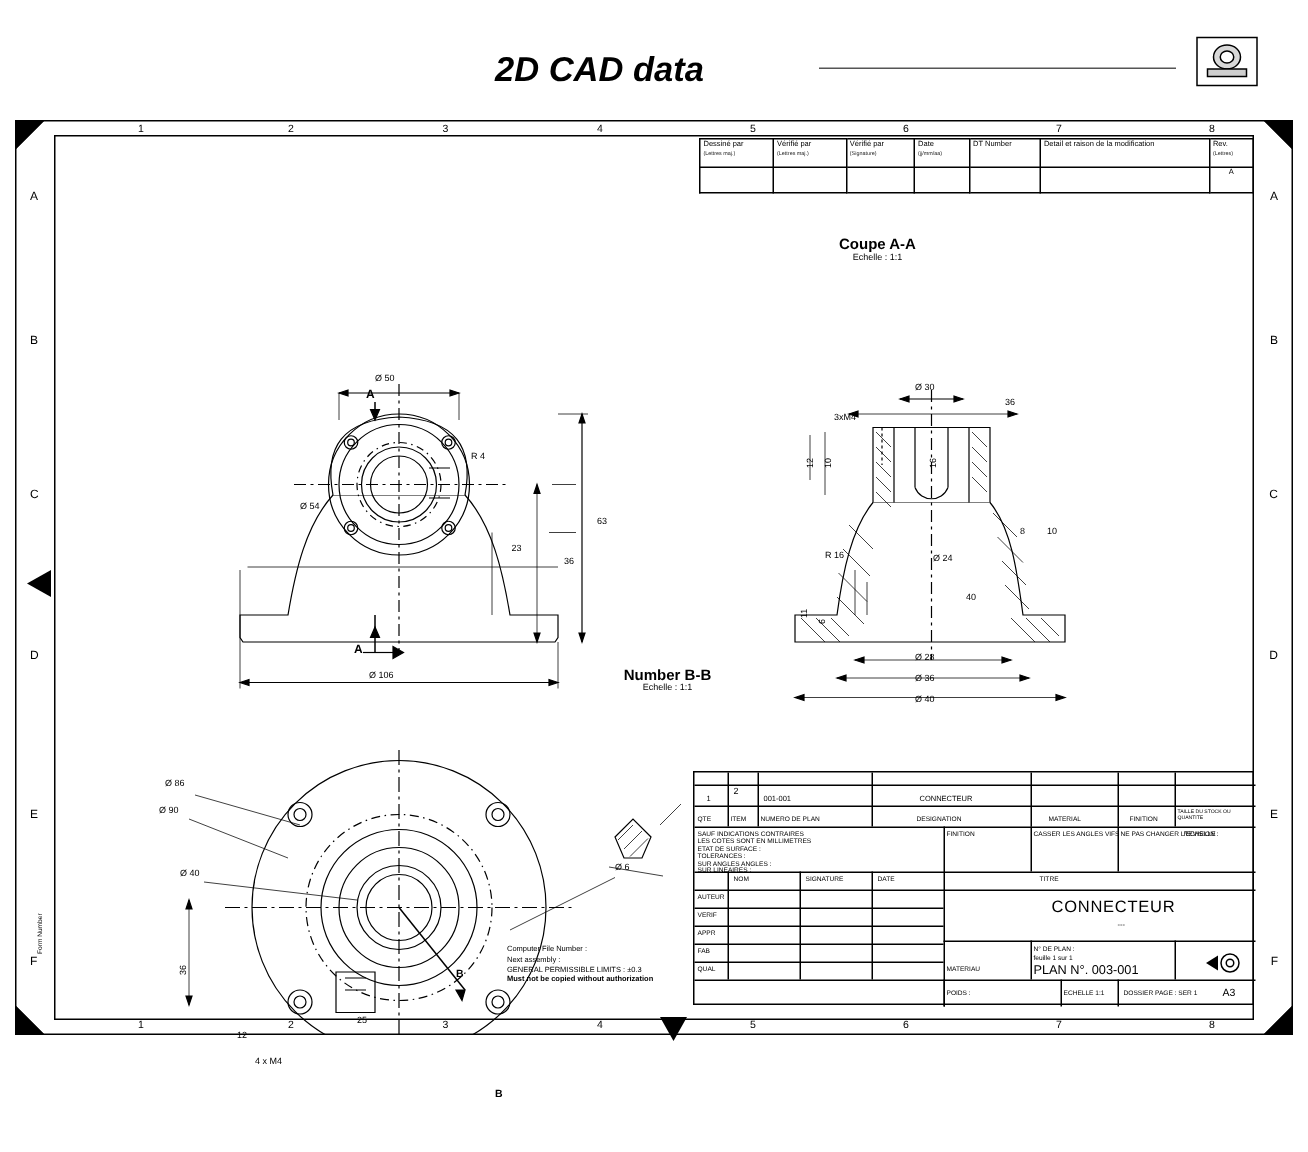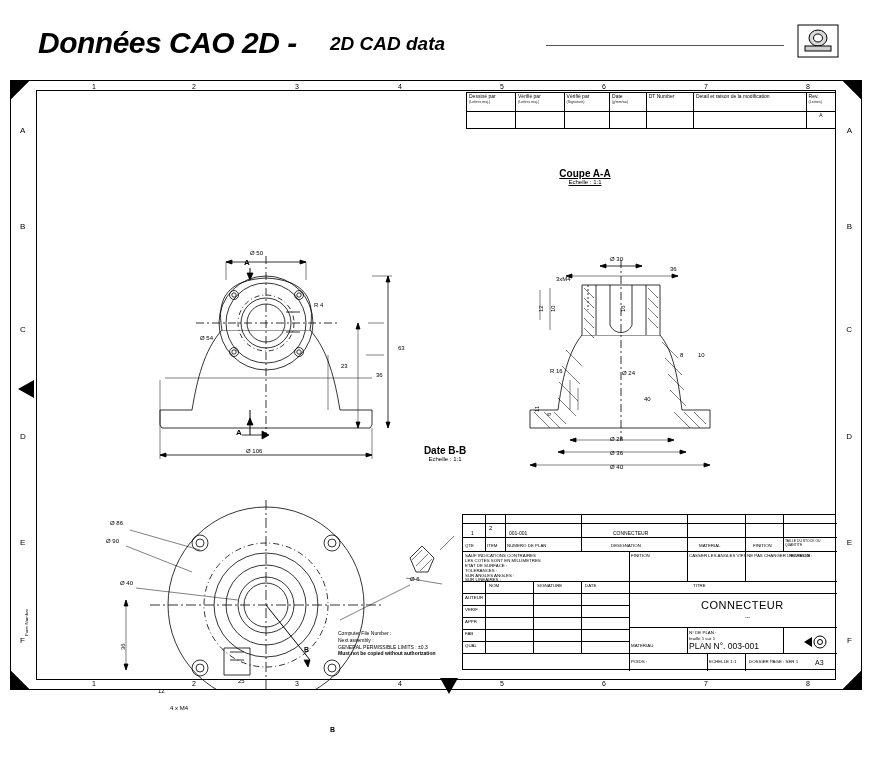--- a/index.html
+++ b/index.html
@@ -1,21 +1,21 @@
 <!DOCTYPE html>
 <html><head>
 <meta charset="utf-8">
 <style>
   html,body{margin:0;padding:0;background:#ffffff;}
   body{width:872px;height:768px;font-family:"Liberation Sans",sans-serif;color:#000;overflow:hidden;position:relative;}
 
   
   .banner{position:absolute;left:0;top:0;width:872px;height:78px;}
   .banner-title{position:absolute;left:38px;top:26px;font-size:30px;font-weight:bold;font-style:italic;letter-spacing:-0.5px;}
-  .banner-sub{position:absolute;left:330px;top:33px;font-size:19px;font-weight:bold;font-style:italic;}
+  .banner-sub{position:absolute;left:330px;top:33px;font-size:23px;font-weight:bold;font-style:italic;}
   .banner-rule{position:absolute;left:546px;top:45px;width:238px;height:1px;background:#555;}
   .banner-logo{position:absolute;left:797px;top:24px;width:42px;height:34px;}
 
   
   .sheet{position:absolute;left:10px;top:80px;width:852px;height:610px;background:#fff;}
   .sheet-outer{position:absolute;left:0;top:0;width:852px;height:610px;border:1px solid #000;box-sizing:border-box;}
   .sheet-inner{position:absolute;left:26px;top:10px;width:800px;height:590px;border:1px solid #000;box-sizing:border-box;}
 
   
   .corner{position:absolute;width:0;height:0;}
@@ -68,21 +68,20 @@
 
   
   .dim{position:absolute;font-size:6px;color:#000;white-space:nowrap;}
   .dimv{position:absolute;font-size:6px;color:#000;white-space:nowrap;transform:rotate(-90deg);transform-origin:left top;}
   .lbl{position:absolute;font-size:8px;font-weight:bold;}
 </style>
 </head>
 <body>
 
 <div class="banner">
-  <div class="banner-title">Données CAO 2D -</div>
   <div class="banner-sub">2D CAD data</div>
   <div class="banner-rule"></div>
   <div class="banner-logo">
     <svg width="42" height="34" viewBox="0 0 42 34">
       <rect x="1" y="1" width="40" height="32" fill="#fff" stroke="#000" stroke-width="1"></rect>
       <ellipse cx="21" cy="14" rx="9" ry="8" fill="#d8d8d8" stroke="#000" stroke-width="1"></ellipse>
       <ellipse cx="21" cy="14" rx="4.5" ry="4" fill="#fff" stroke="#000" stroke-width="1"></ellipse>
       <rect x="8" y="22" width="26" height="5" fill="#cfcfcf" stroke="#000" stroke-width="1"></rect>
     </svg>
   </div>
@@ -172,26 +171,26 @@
       <td></td>
       <td></td>
       <td></td>
       <td></td>
       <td></td>
       <td style="text-align:center;font-size:5px">A</td>
     </tr>
   </tbody>
     </table>
 
-  <div class="seclabel" style="left:520px;top:88px;width:110px;text-decoration:underline;">
+  <div class="seclabel" style="left:520px;top:78px;width:110px;">
     <div class="t1">Coupe A-A</div>
     <div class="t2">Echelle :  1:1</div>
   </div>
   <div class="seclabel" style="left:380px;top:365px;width:110px;">
-    <div class="t1">Date B-B</div>
+    <div class="t1">Number B-B</div>
     <div class="t2">Echelle :   1:1</div>
   </div>
 
   <svg class="canvas" viewBox="0 0 852 610">
     <g stroke="#000" fill="none" stroke-width="0.8">
 
       <path d="M150,330 L150,345 L152,348 L360,348 L362,345 L362,330 L330,330
                C325,300 318,270 300,250 L212,250 C194,270 187,300 182,330 Z" fill="#fff"></path>
 
       <path d="M212,250 C206,218 218,200 256,198 C294,200 306,218 300,250" fill="#fff"></path>

